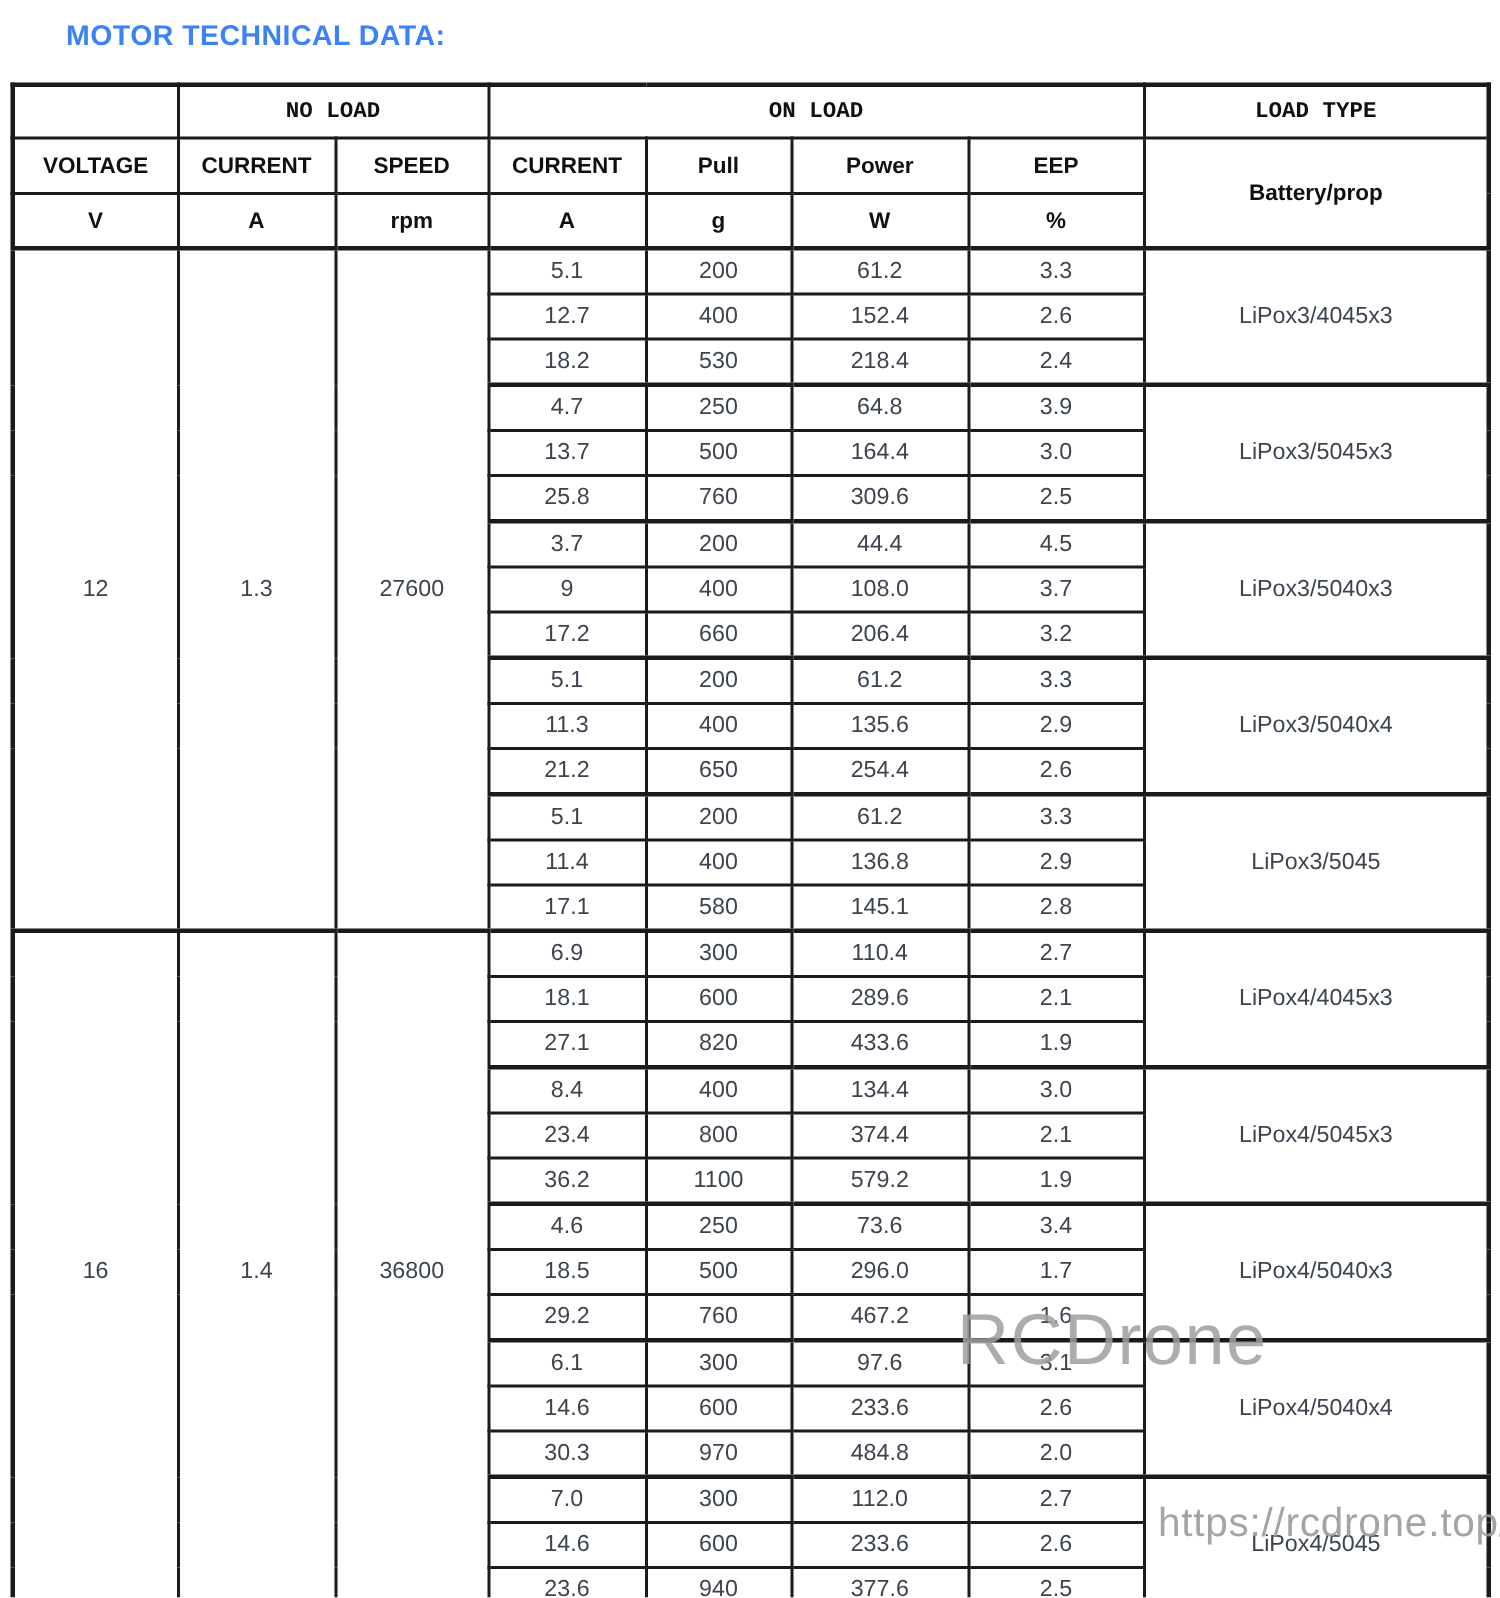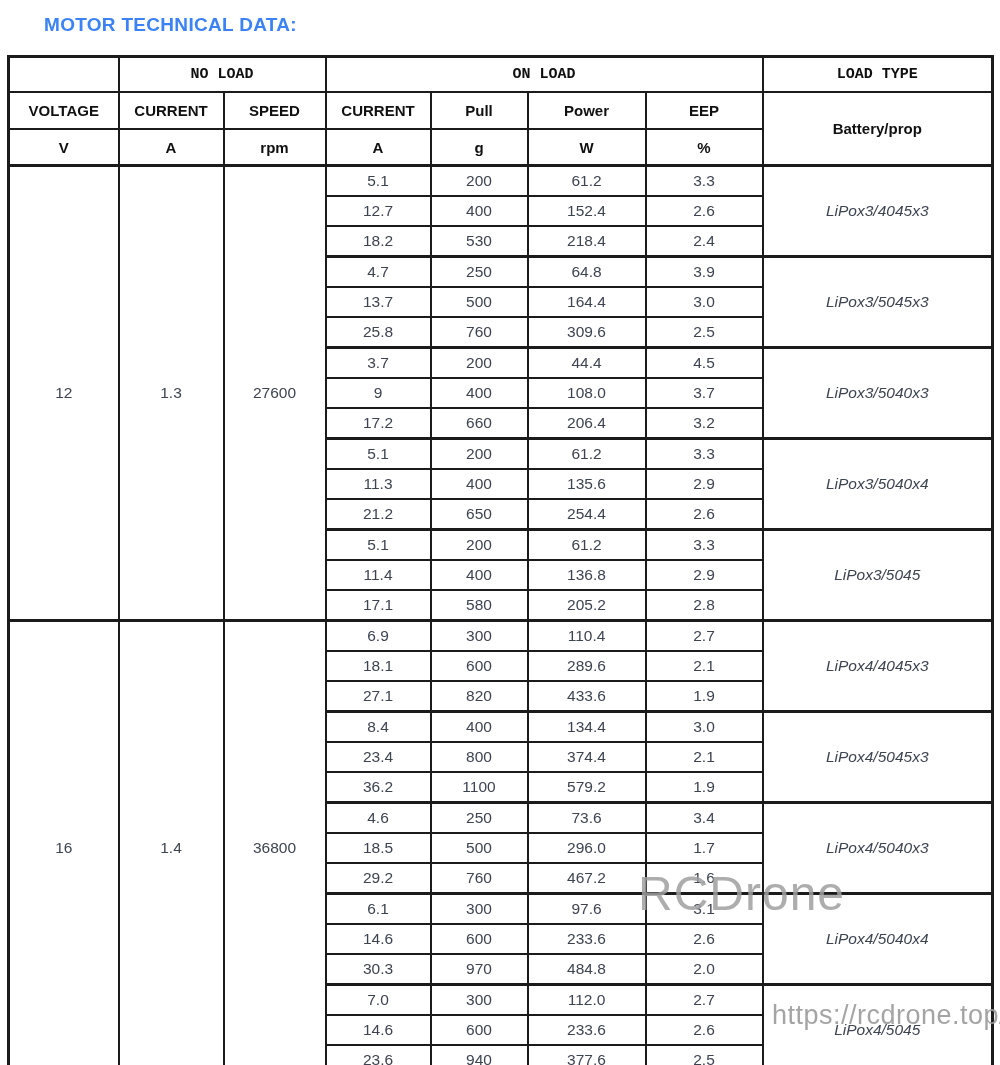--- a/index.html
+++ b/index.html
@@ -50,21 +50,21 @@
   table.motor thead tr.r2 th { height: 35px; }
   table.motor thead tr.r3 th { height: 34px; border-bottom-width: 3px; }
   table.motor tbody td {
     height: 28px;
     font-size: 15.5px;
     font-weight: normal;
     color: #3d4450;
   }
   table.motor tbody tr.group-start td { border-top-width: 3px; }
   table.motor tbody tr.section-start td { border-top-width: 3px; }
-  td.prop-cell { font-size: 15.5px; color: #3d4450; font-style: italic; }
+  td.prop-cell { font-size: 15.5px; color: #3d4450; }
   .wm-brand {
     position: absolute;
     left: 638px;
     top: 866px;
     font-size: 48px;
     font-weight: 400;
     color: #9f9f9f;
     opacity: 0.85;
     letter-spacing: 1px;
     pointer-events: none;
@@ -215,21 +215,21 @@
         </tr>
         <tr>
           <td>11.4</td>
           <td>400</td>
           <td>136.8</td>
           <td>2.9</td>
         </tr>
         <tr>
           <td>17.1</td>
           <td>580</td>
-          <td>205.2</td>
+          <td>145.1</td>
           <td>2.8</td>
         </tr>
         <tr class="section-start">
           <td rowspan="15">16</td>
           <td rowspan="15">1.4</td>
           <td rowspan="15">36800</td>
           <td>6.9</td>
           <td>300</td>
           <td>110.4</td>
           <td>2.7</td>

